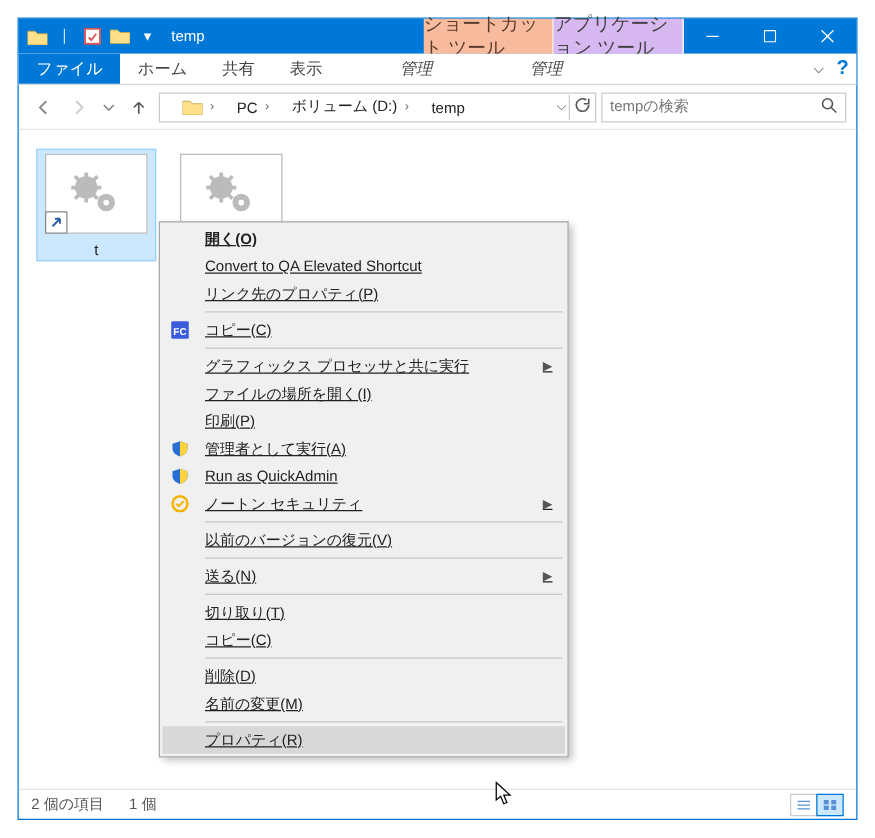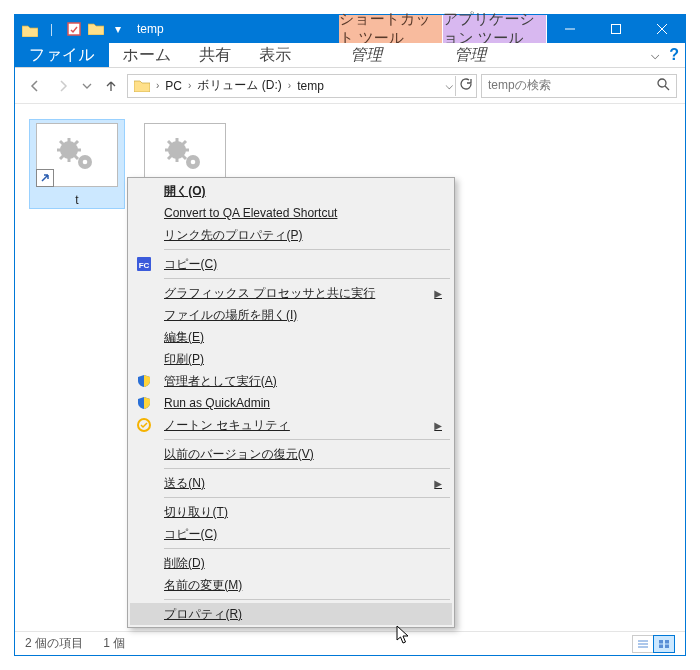--- a/index.html
+++ b/index.html
@@ -16,30 +16,30 @@
   .tool-tabs { display: flex; align-items: stretch; margin-left: auto; }
   .tool-tab { width: 104px; display:flex; align-items:center; justify-content:center; font-size: 15px; border-right: 1px solid #fff; }
   .tool-tab.shortcut { background: #f8bb9e; color: #5a3a2a; }
   .tool-tab.app { background: #d8b8f0; color: #404040; }
   .winbtns { display: flex; margin-left: 0; }
   .winbtn { width: 46px; height: 28px; display: flex; align-items: center; justify-content: center; color: #fff; }
   .winbtn svg { stroke: #fff; }
 
   
   .tabrow { height: 25px; background: #fff; display: flex; align-items: stretch; border-bottom: 1px solid #d9d9d9; position: relative; }
-  .ftab { padding: 0 14px; font-size: 16px; display: flex; align-items: center; color: #444; }
+  .ftab { padding: 0 14px; font-size: 13px; display: flex; align-items: center; color: #444; }
   .ftab.file { background: #0078d7; color: #fff; }
   .ftab.manage { width: 104px; justify-content: center; font-style: italic; }
   .tabrow-right { margin-left: auto; display: flex; align-items: center; padding-right: 6px; gap: 10px; color: #555; }
 
   
   .navrow { height: 36px; border-bottom: 1px solid #e5e5e5; display: flex; align-items: center; padding: 0 8px; gap: 4px; }
   .navbtn { width: 24px; height: 24px; display: flex; align-items: center; justify-content: center; color: #888; }
   .addrbar { flex: 1; height: 24px; border: 1px solid #ccc; display: flex; align-items: center; padding: 0 2px; font-size: 12px; gap: 0; }
-  .addrbar .seg { display: flex; align-items: center; padding: 0 4px; color: #222; }
+  .addrbar .seg { display: flex; align-items: center; padding: 0 4px; color: #222; margin-left: 12px; }
   .addrbar .sep { color: #666; font-size: 10px; padding: 0 2px; }
   .addr-end { margin-left: auto; display: flex; align-items: center; gap: 2px; padding-right: 2px; color: #555; }
   .addr-end .divider { width: 1px; height: 20px; background: #ccc; }
   .searchbox { width: 196px; height: 24px; border: 1px solid #ccc; display: flex; align-items: center; padding: 0 6px; font-size: 12px; color: #777; }
   .searchbox .s-icon { margin-left: auto; color: #444; }
 
   
   .content { position: absolute; top: 90px; bottom: 24px; left: 0; right: 0; padding: 14px; }
   .fileitem { float: left; width: 96px; text-align: center; margin-right: 12px; padding: 2px; }
   .fileitem.selected { background: #cce8ff; border: 1px solid #99d1ff; padding: 1px; }
@@ -283,23 +283,20 @@
   </div>
   <div class="ctxsep"></div>
   <div class="ctxitem">
       <span>グラフィックス プロセッサと共に実行</span>
       <span class="arw">▶</span>
     </div>
   <div class="ctxitem">
       <span>ファイルの場所を開く(I)</span>
     </div>
   <div class="ctxitem">
-      <span>編集(E)</span>
-    </div>
-  <div class="ctxitem">
       <span>印刷(P)</span>
     </div>
   <div class="ctxitem">
     <span class="ic">
         <svg width="14" height="14">
           <path d="M7 1 L13 3 V7c0 3-3 5.5-6 6C4 12.5 1 10 1 7V3z" fill="#2a6fd6"></path>
           <path d="M7 1 L13 3 V7c0 3-3 5.5-6 6V1z" fill="#ffd43b"></path>
         </svg>
       </span>
     <span>管理者として実行(A)</span>

